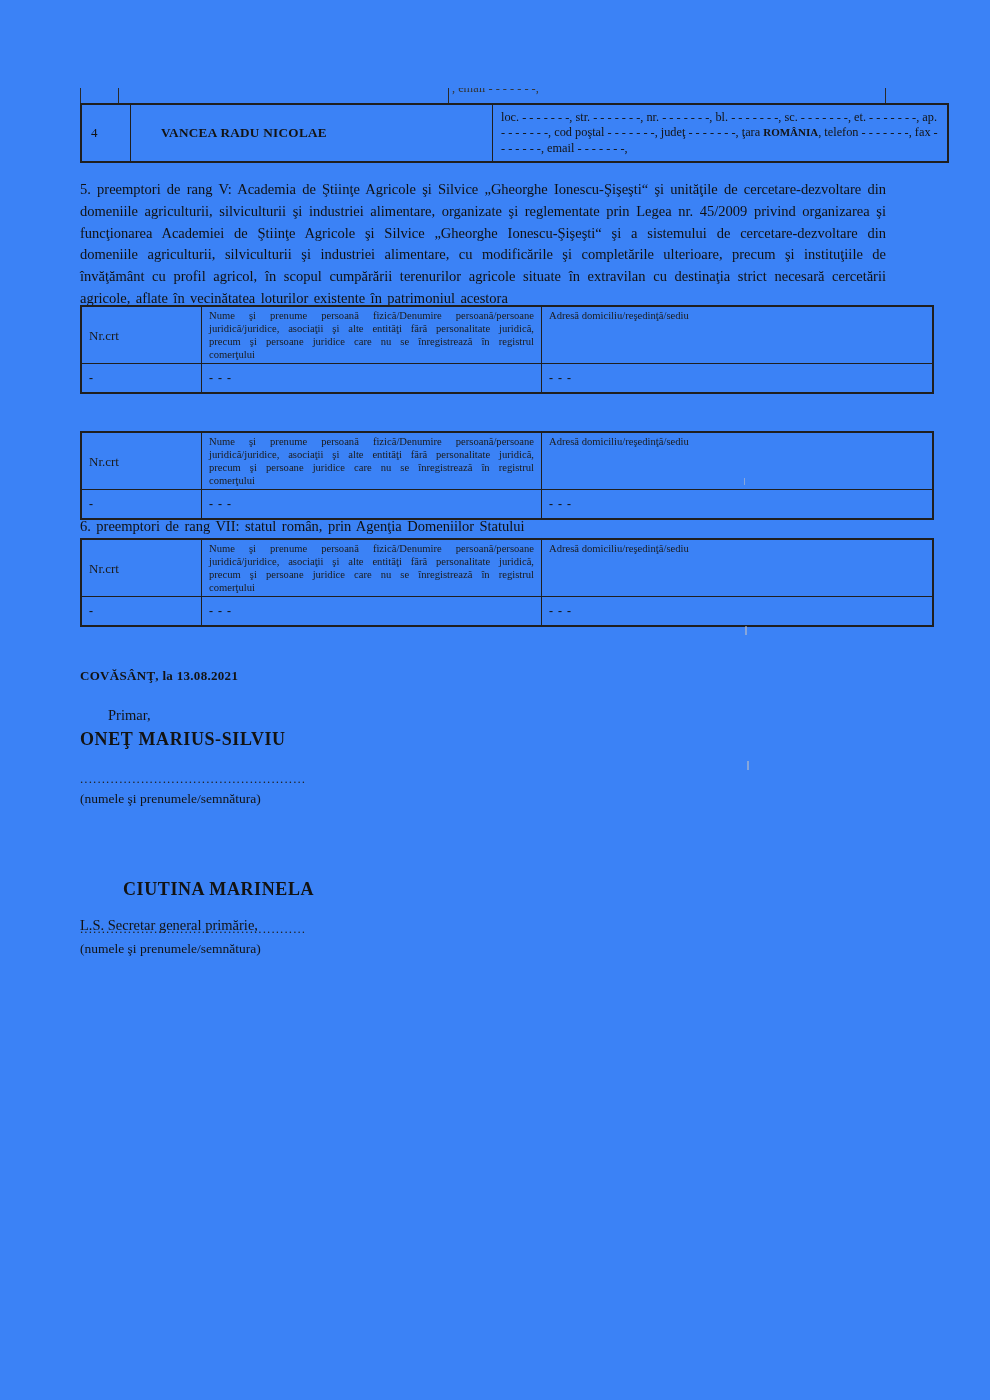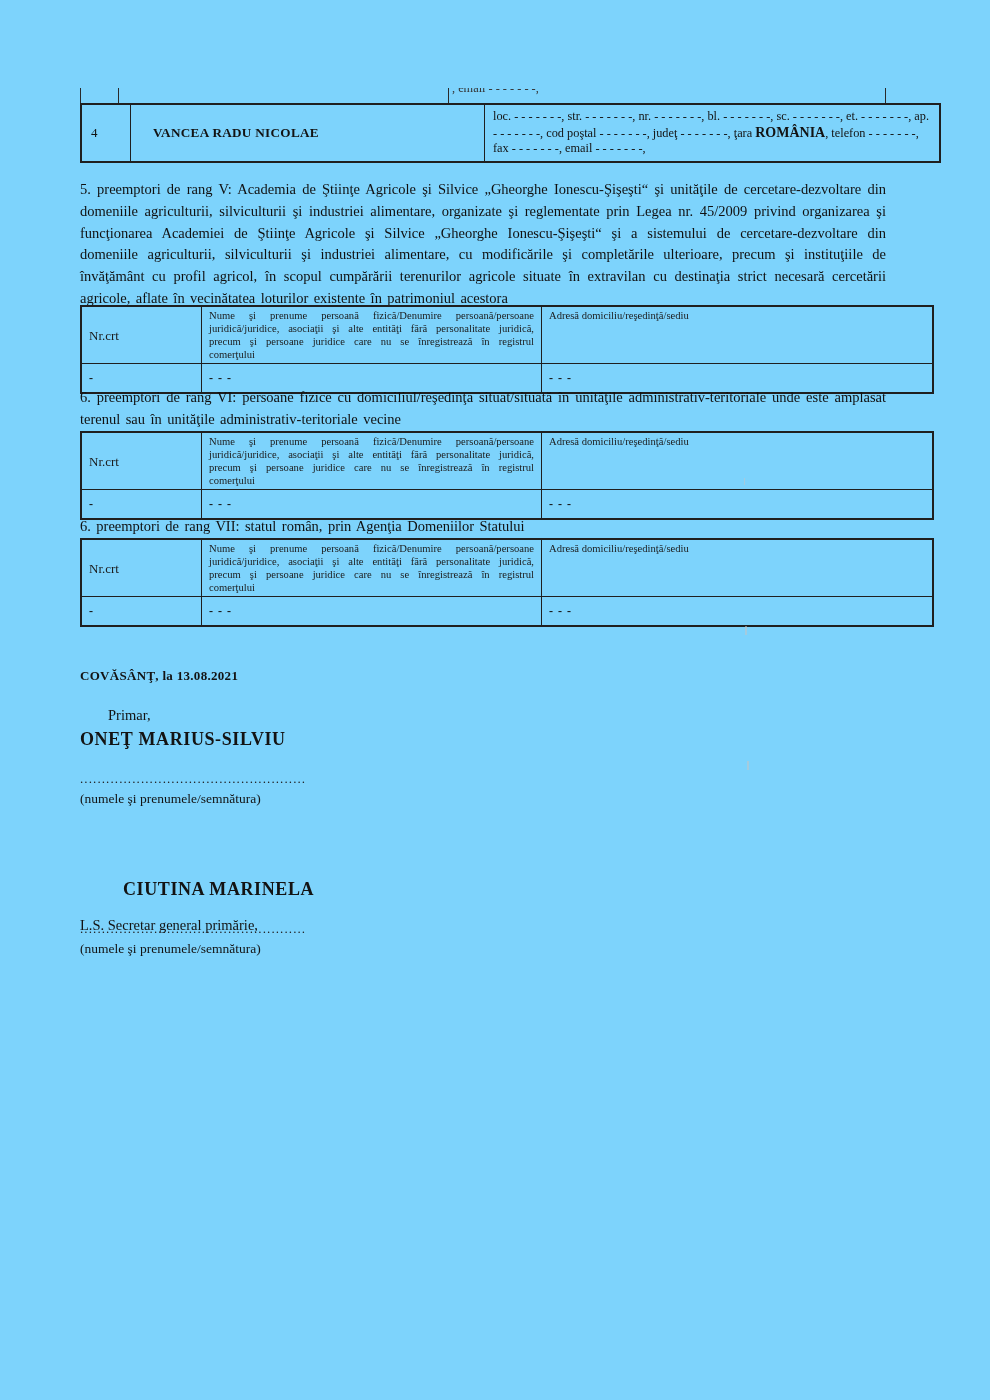--- a/index.html
+++ b/index.html
@@ -4,34 +4,34 @@
 <style>
   html,body{margin:0;padding:0;}
   body{
     width:990px;height:1400px;
     background:#ffffff;
     font-family:"Liberation Serif","DejaVu Serif",serif;
     color:#131313;
     position:relative;
     overflow:hidden;
   }
-  .page{position:absolute;inset:0;background:#7dd3fc;}
+  .page{position:absolute;inset:0;background:#3b82f6;}
 
   
   .frag-row{position:absolute;left:80px;top:88px;width:806px;height:15px;overflow:hidden;}
   .frag-vline{position:absolute;top:0;height:15px;width:0;border-left:1px solid #2a2a2a;}
   .frag-text{position:absolute;left:372px;top:-7px;font-size:12.3px;color:#333;white-space:nowrap;}
 
   
   .row4-table{position:absolute;left:80px;top:103px;width:806px;border-collapse:collapse;table-layout:fixed;border:2px solid #1f1f1f;}
   .row4-table td{border:1px solid #1f1f1f;vertical-align:middle;}
   .row4-num{width:38px;font-size:13px;padding-left:9px;}
-  .row4-name{width:330px;font-weight:bold;font-size:13.2px;padding-left:22px;letter-spacing:.3px;}
+  .row4-name{width:330px;font-weight:bold;font-size:13.2px;padding-left:30px;letter-spacing:.3px;}
   .row4-addr{width:438px;font-size:12.3px;line-height:15.4px;padding:4px 8px;height:48px;vertical-align:middle;}
-  .row4-addr b{font-size:14px;margin-top:10px;}
+  .row4-addr b{font-size:11px;margin-top:10px;}
 
   
   .para{
     position:absolute;left:80px;width:806px;
     font-size:14.5px;line-height:21.8px;
     text-align:justify;word-spacing:1.8px;color:#101010;
   }
   .sec5-heading{top:179px;}
   .sec6-heading{top:387px;}
   .sec7-heading{top:516px;text-align:left;}
@@ -97,21 +97,20 @@
       <td class="c3">Adresă domiciliu/reşedinţă/sediu</td>
     </tr>
     <tr class="row">
       <td class="c1">-</td>
       <td class="c2">- - -</td>
       <td class="c3">- - -</td>
     </tr>
   </tbody>
     </table>
 
-  <div class="para sec6-heading">6. preemptori de rang VI: persoane fizice cu domiciliul/reşedinţa situat/situată în unităţile administrativ-teritoriale unde este amplasat terenul sau în unităţile administrativ-teritoriale vecine</div>
   <table class="ptable sec6-table">
     <tbody>
         <tr class="hdr">
       <td class="c1">Nr.crt</td>
       <td class="c2">Nume şi prenume persoană fizică/Denumire persoană/persoane juridică/juridice, asociaţii şi alte entităţi fără personalitate juridică, precum şi persoane juridice care nu se înregistrează în registrul comerţului</td>
       <td class="c3">Adresă domiciliu/reşedinţă/sediu</td>
     </tr>
     <tr class="row">
       <td class="c1">-</td>
       <td class="c2">- - -</td>

